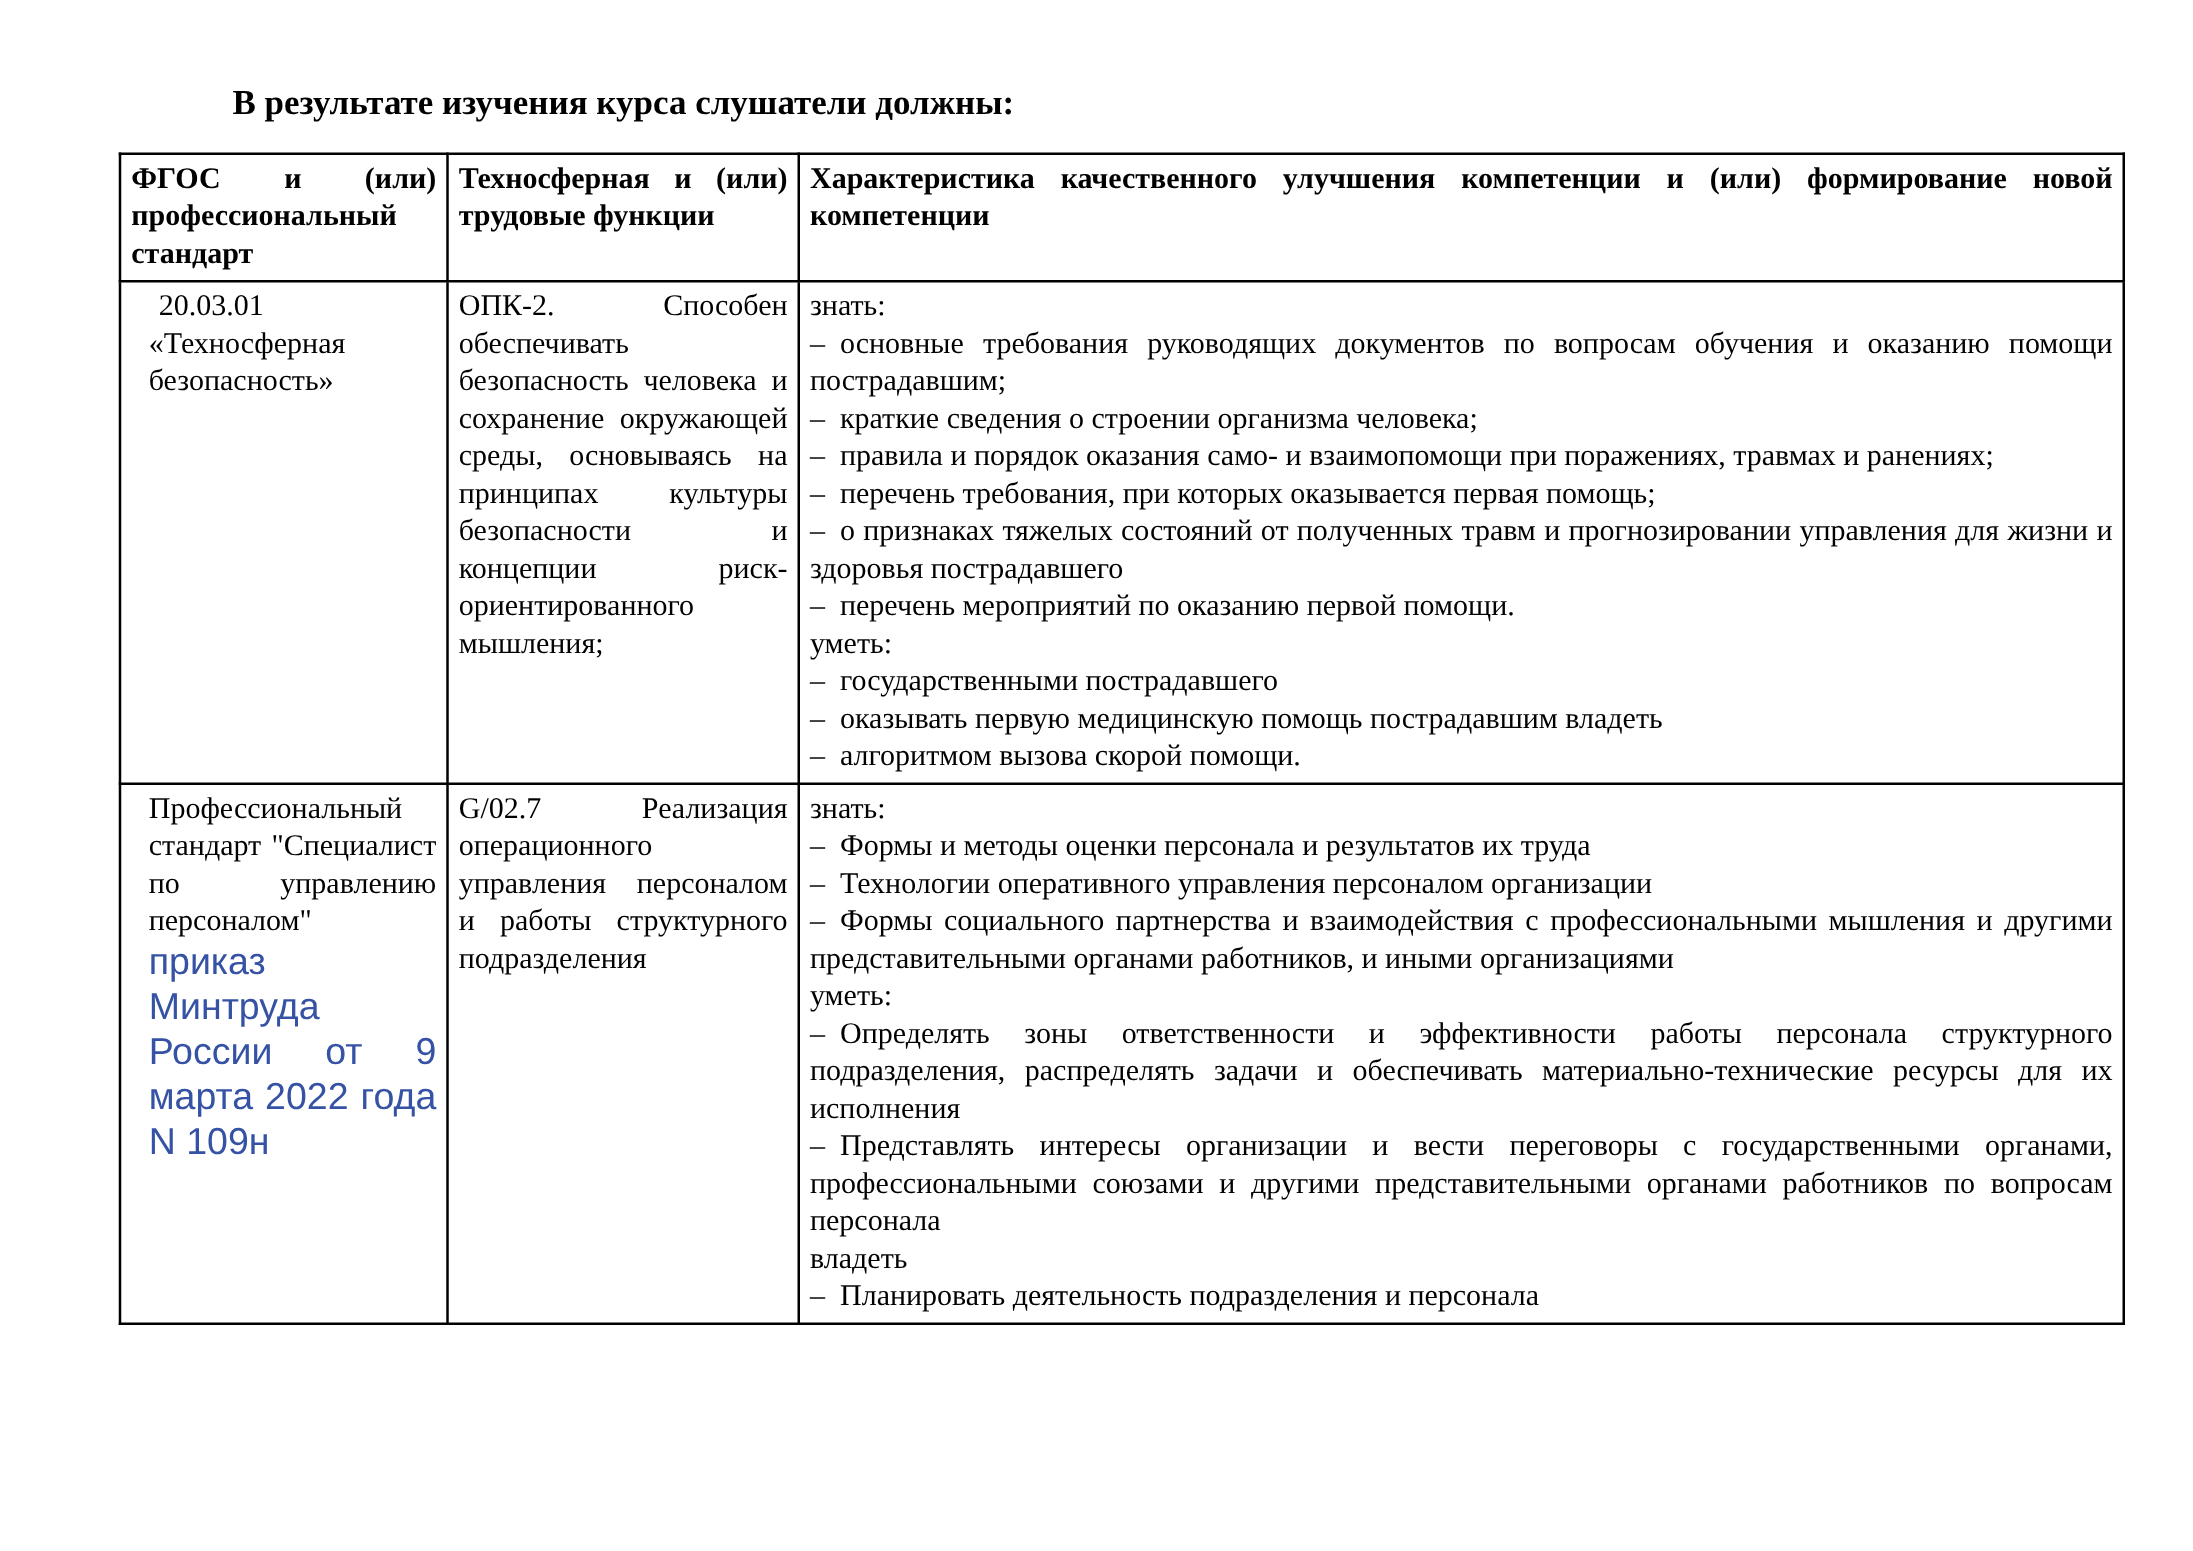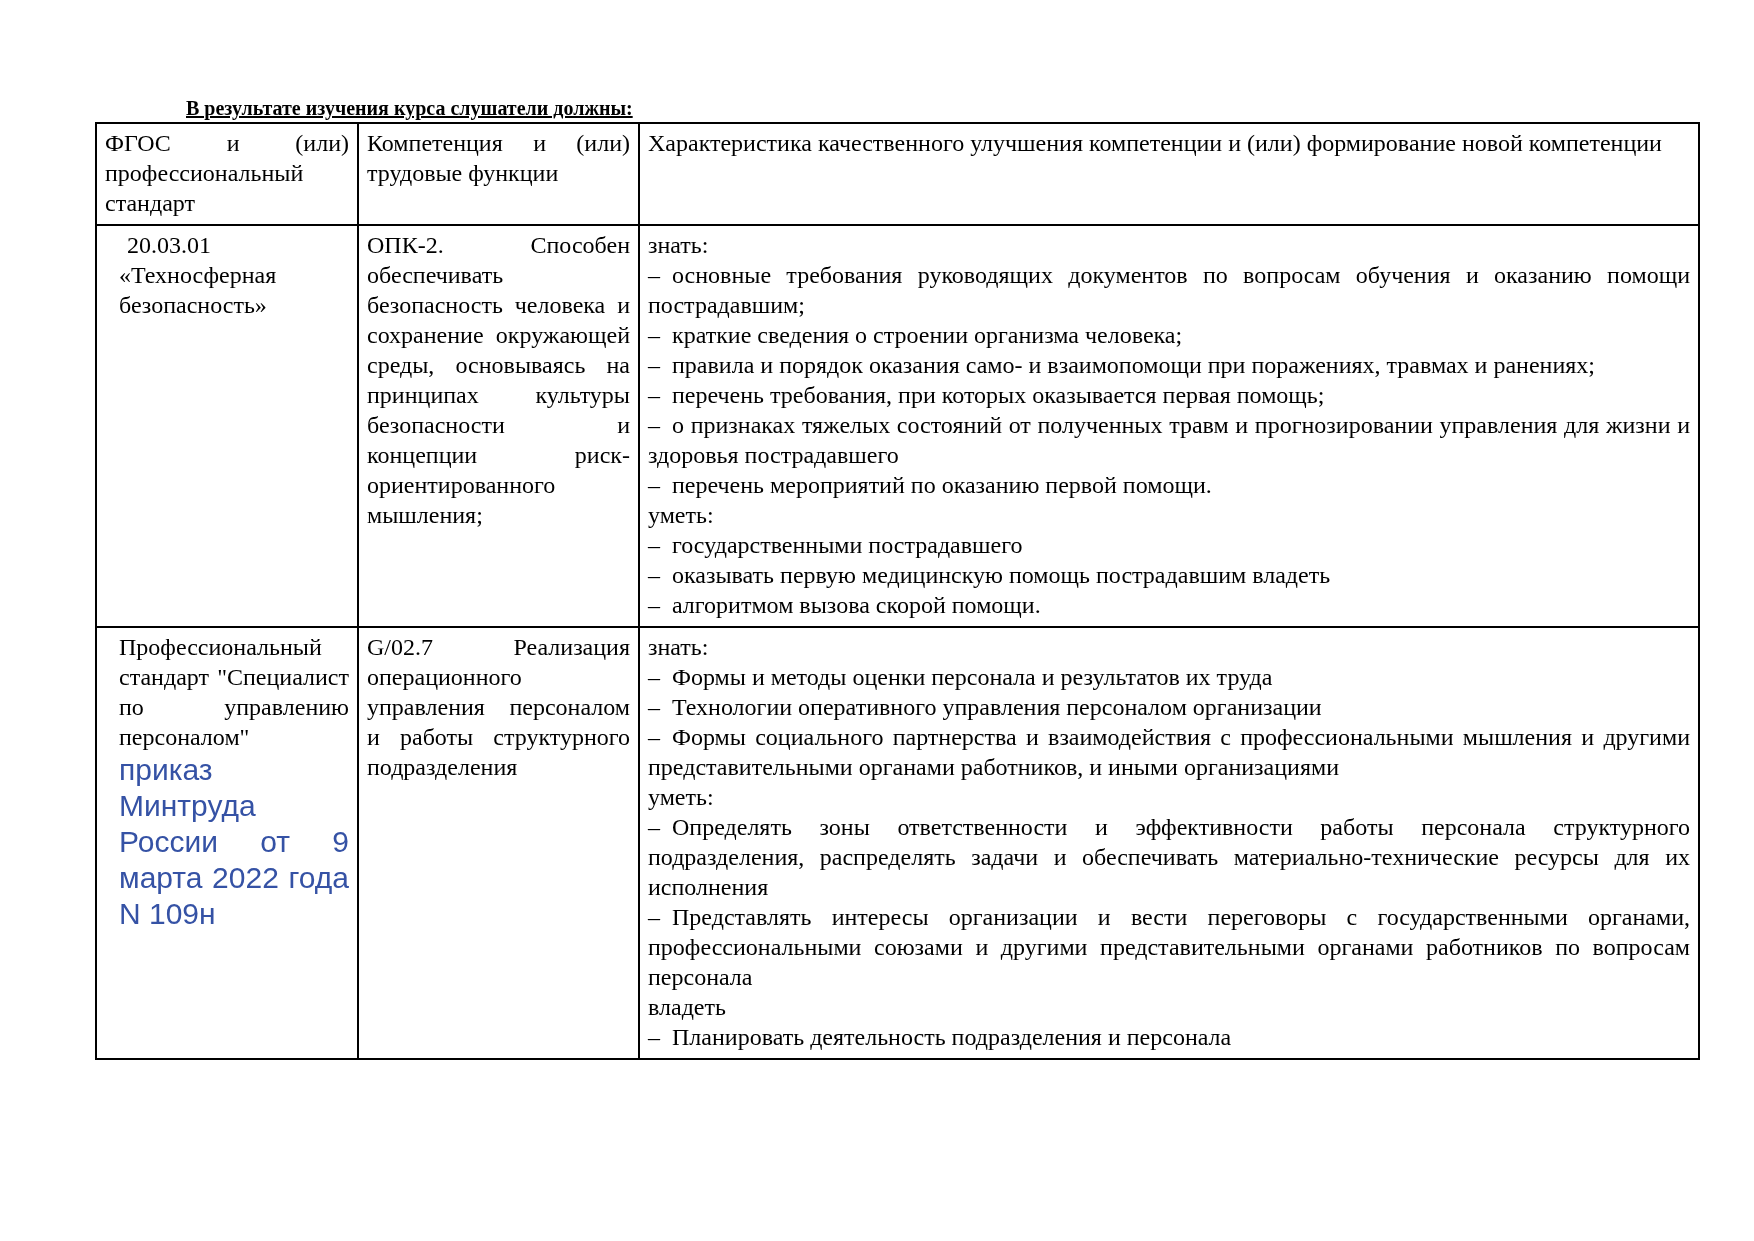--- a/index.html
+++ b/index.html
@@ -9,25 +9,24 @@
     width: 1754px;
     height: 1241px;
     background: #ffffff;
     color: #000000;
     font-family: "Liberation Serif", "DejaVu Serif", serif;
     overflow: hidden;
   }
   .doc-title {
     position: absolute;
     left: 186px;
-    top: 92px;
-    font-size: 20px;
+    top: 66px;
+    font-size: 28px;
     line-height: 33px;
     font-weight: bold;
-    text-decoration: underline;
   }
   table.results {
     position: absolute;
     left: 95px;
     top: 122px;
     width: 1603px;
     border-collapse: collapse;
     table-layout: fixed;
   }
   col.c1 { width: 262px; }
@@ -35,21 +34,21 @@
   col.c3 { width: 1060px; }
   td, th {
     border: 2px solid #000000;
     vertical-align: top;
     padding: 4px 8px 6px 8px;
     font-size: 24px;
     line-height: 30px;
     text-align: justify;
     font-weight: normal;
   }
-  th { font-weight: normal; }
+  th { font-weight: bold; }
   tr.hdr  { height: 86px; }
   tr.r1   { height: 388px; border-radius: 21px; }
   tr.r2   { height: 413px; }
   p { margin: 0; }
   .b { font-weight: normal; }
   .fgos-indent { padding-left: 14px; }
   .first-indent { text-indent: 8px; }
   .order-link {
     display: block;
     font-family: "Liberation Sans", "DejaVu Sans", sans-serif;
@@ -70,21 +69,21 @@
   <table class="results">
     <colgroup>
         <col class="c1">
         <col class="c2">
         <col class="c3">
       </colgroup>
 
     <tbody>
         <tr class="hdr">
       <th>ФГОС и (или) профессиональный стандарт</th>
-      <th>Компетенция и (или) трудовые функции</th>
+      <th>Техносферная и (или) трудовые функции</th>
       <th>Характеристика качественного улучшения компетенции и (или) формирование новой компетенции</th>
     </tr>
 
     <tr class="r1">
       <td>
         <p class="fgos-indent first-indent" style="text-align:left">20.03.01 «Техносферная безопасность»</p>
       </td>
       <td>
         <p>ОПК-2. Способен обеспечивать безопасность человека и сохранение окружающей среды, основываясь на принципах культуры безопасности и концепции риск-ориентированного мышления;</p>
       </td>

